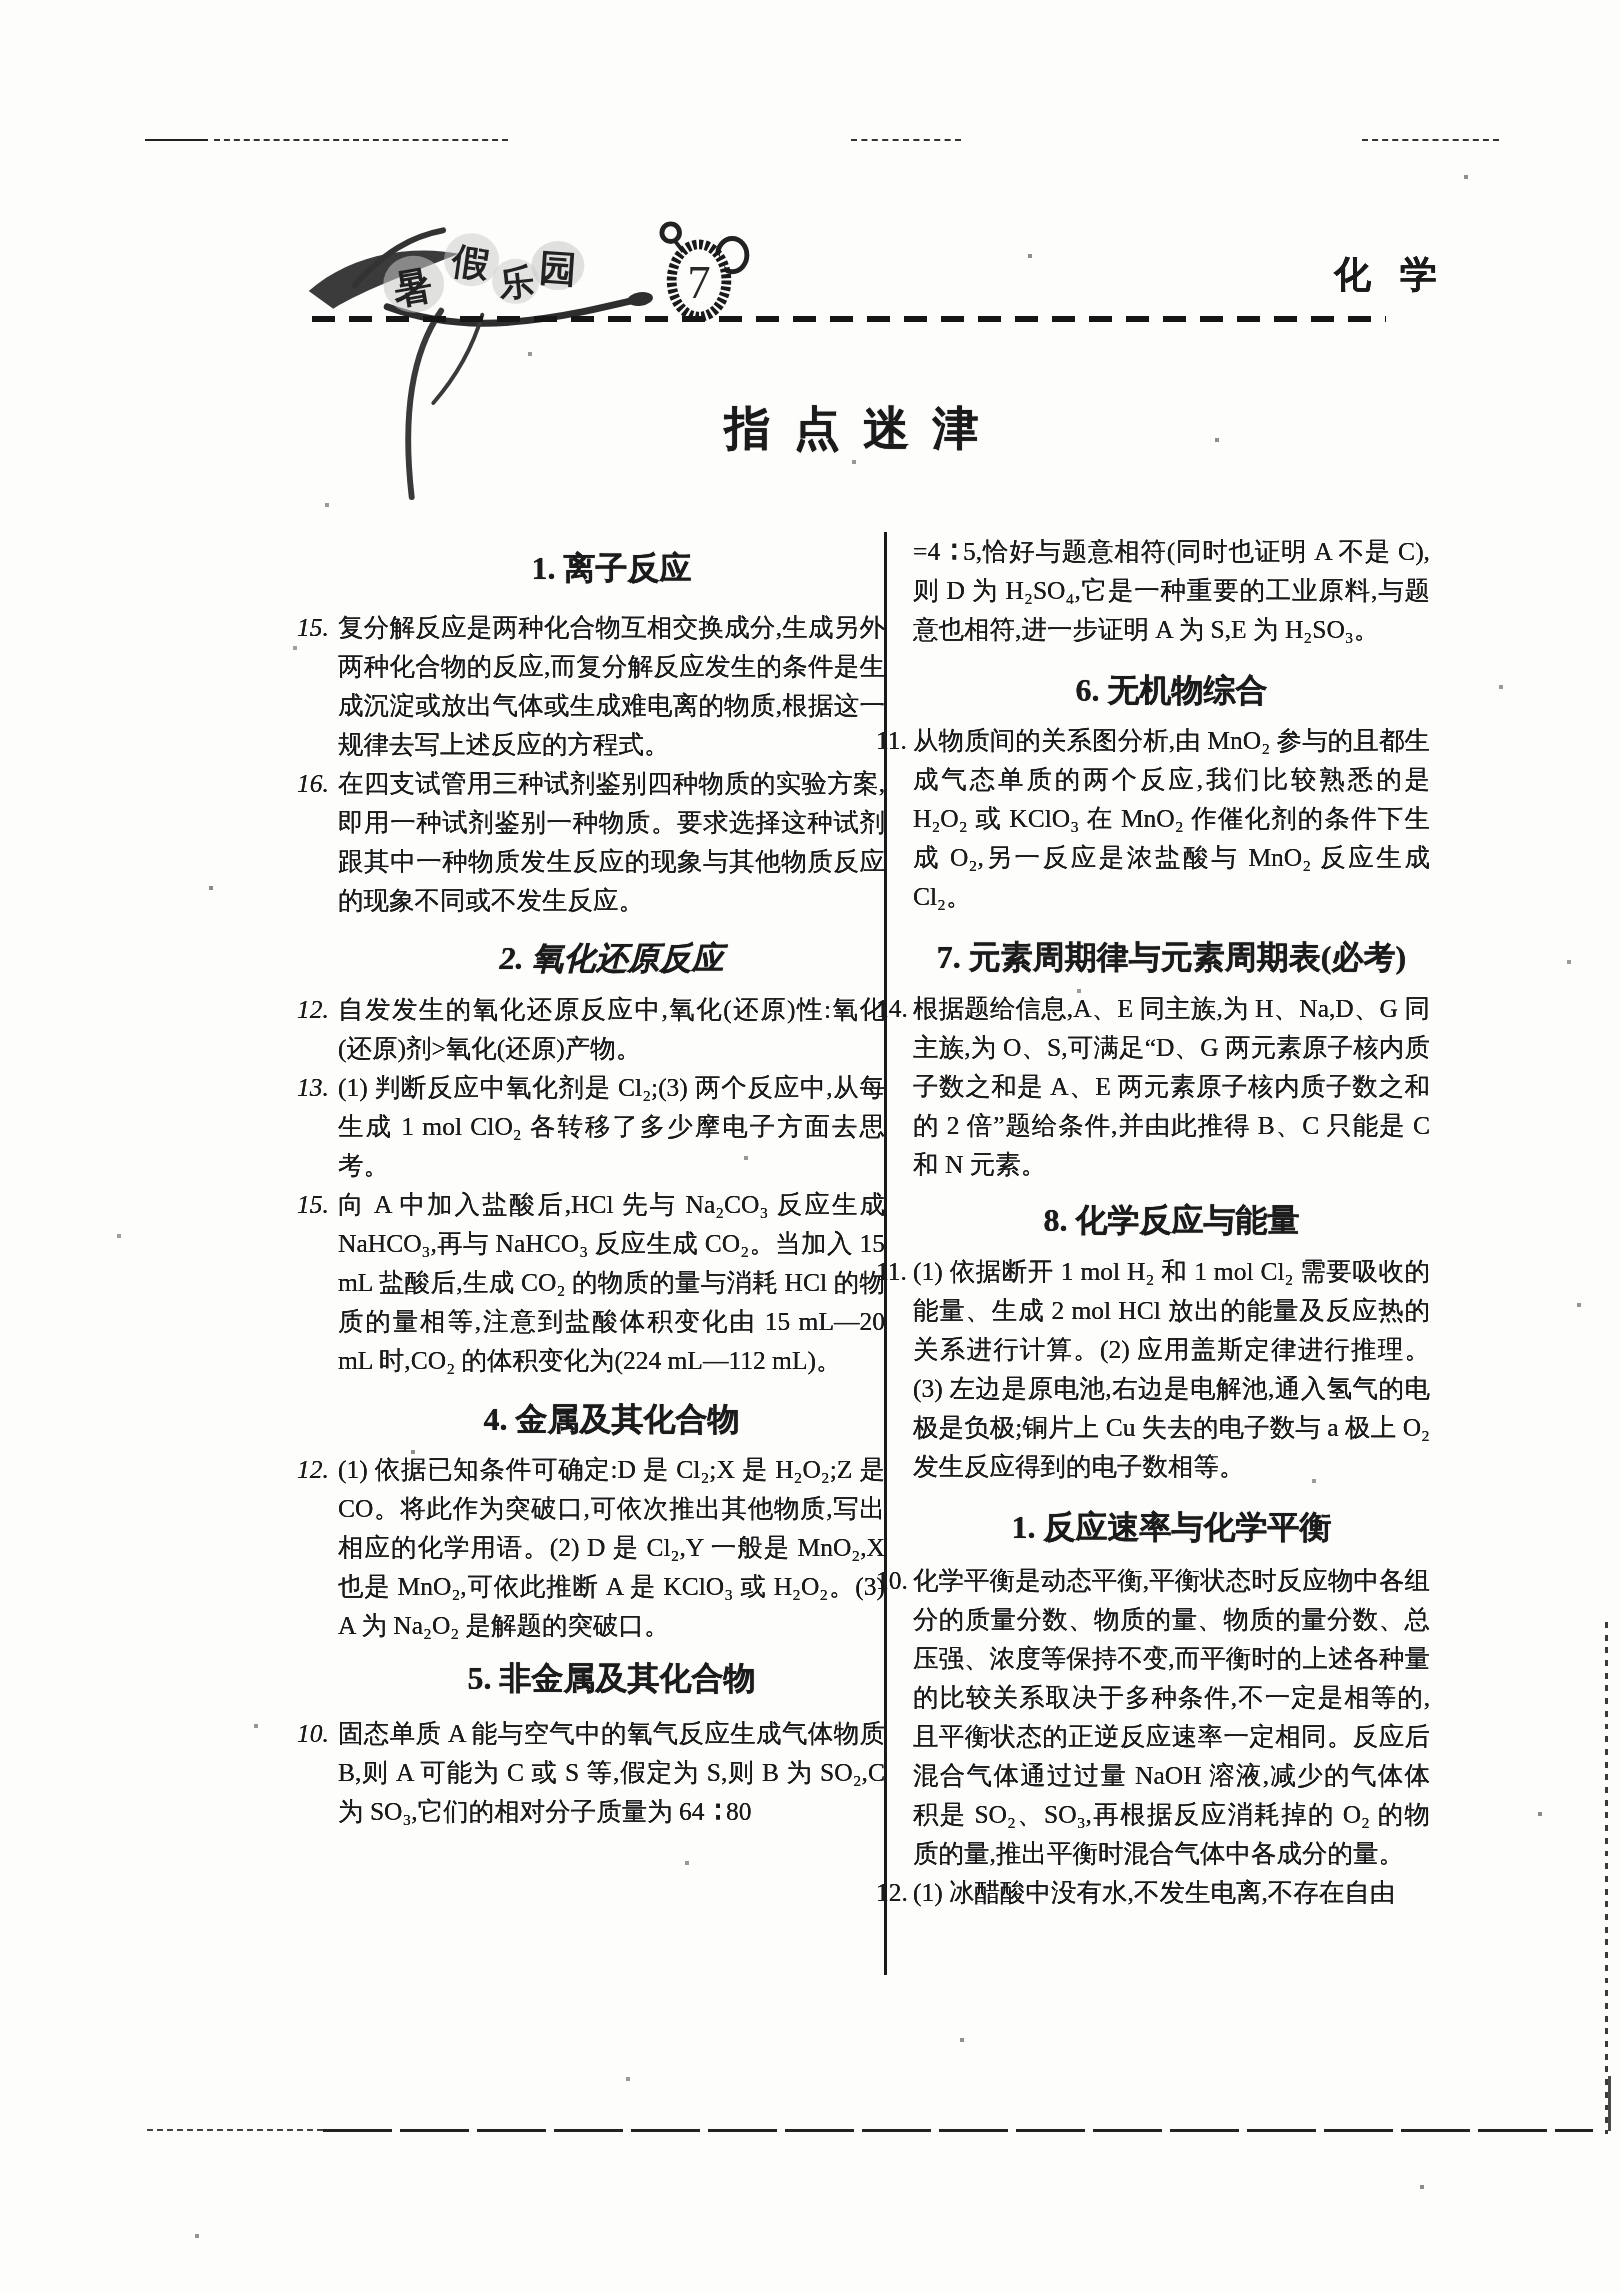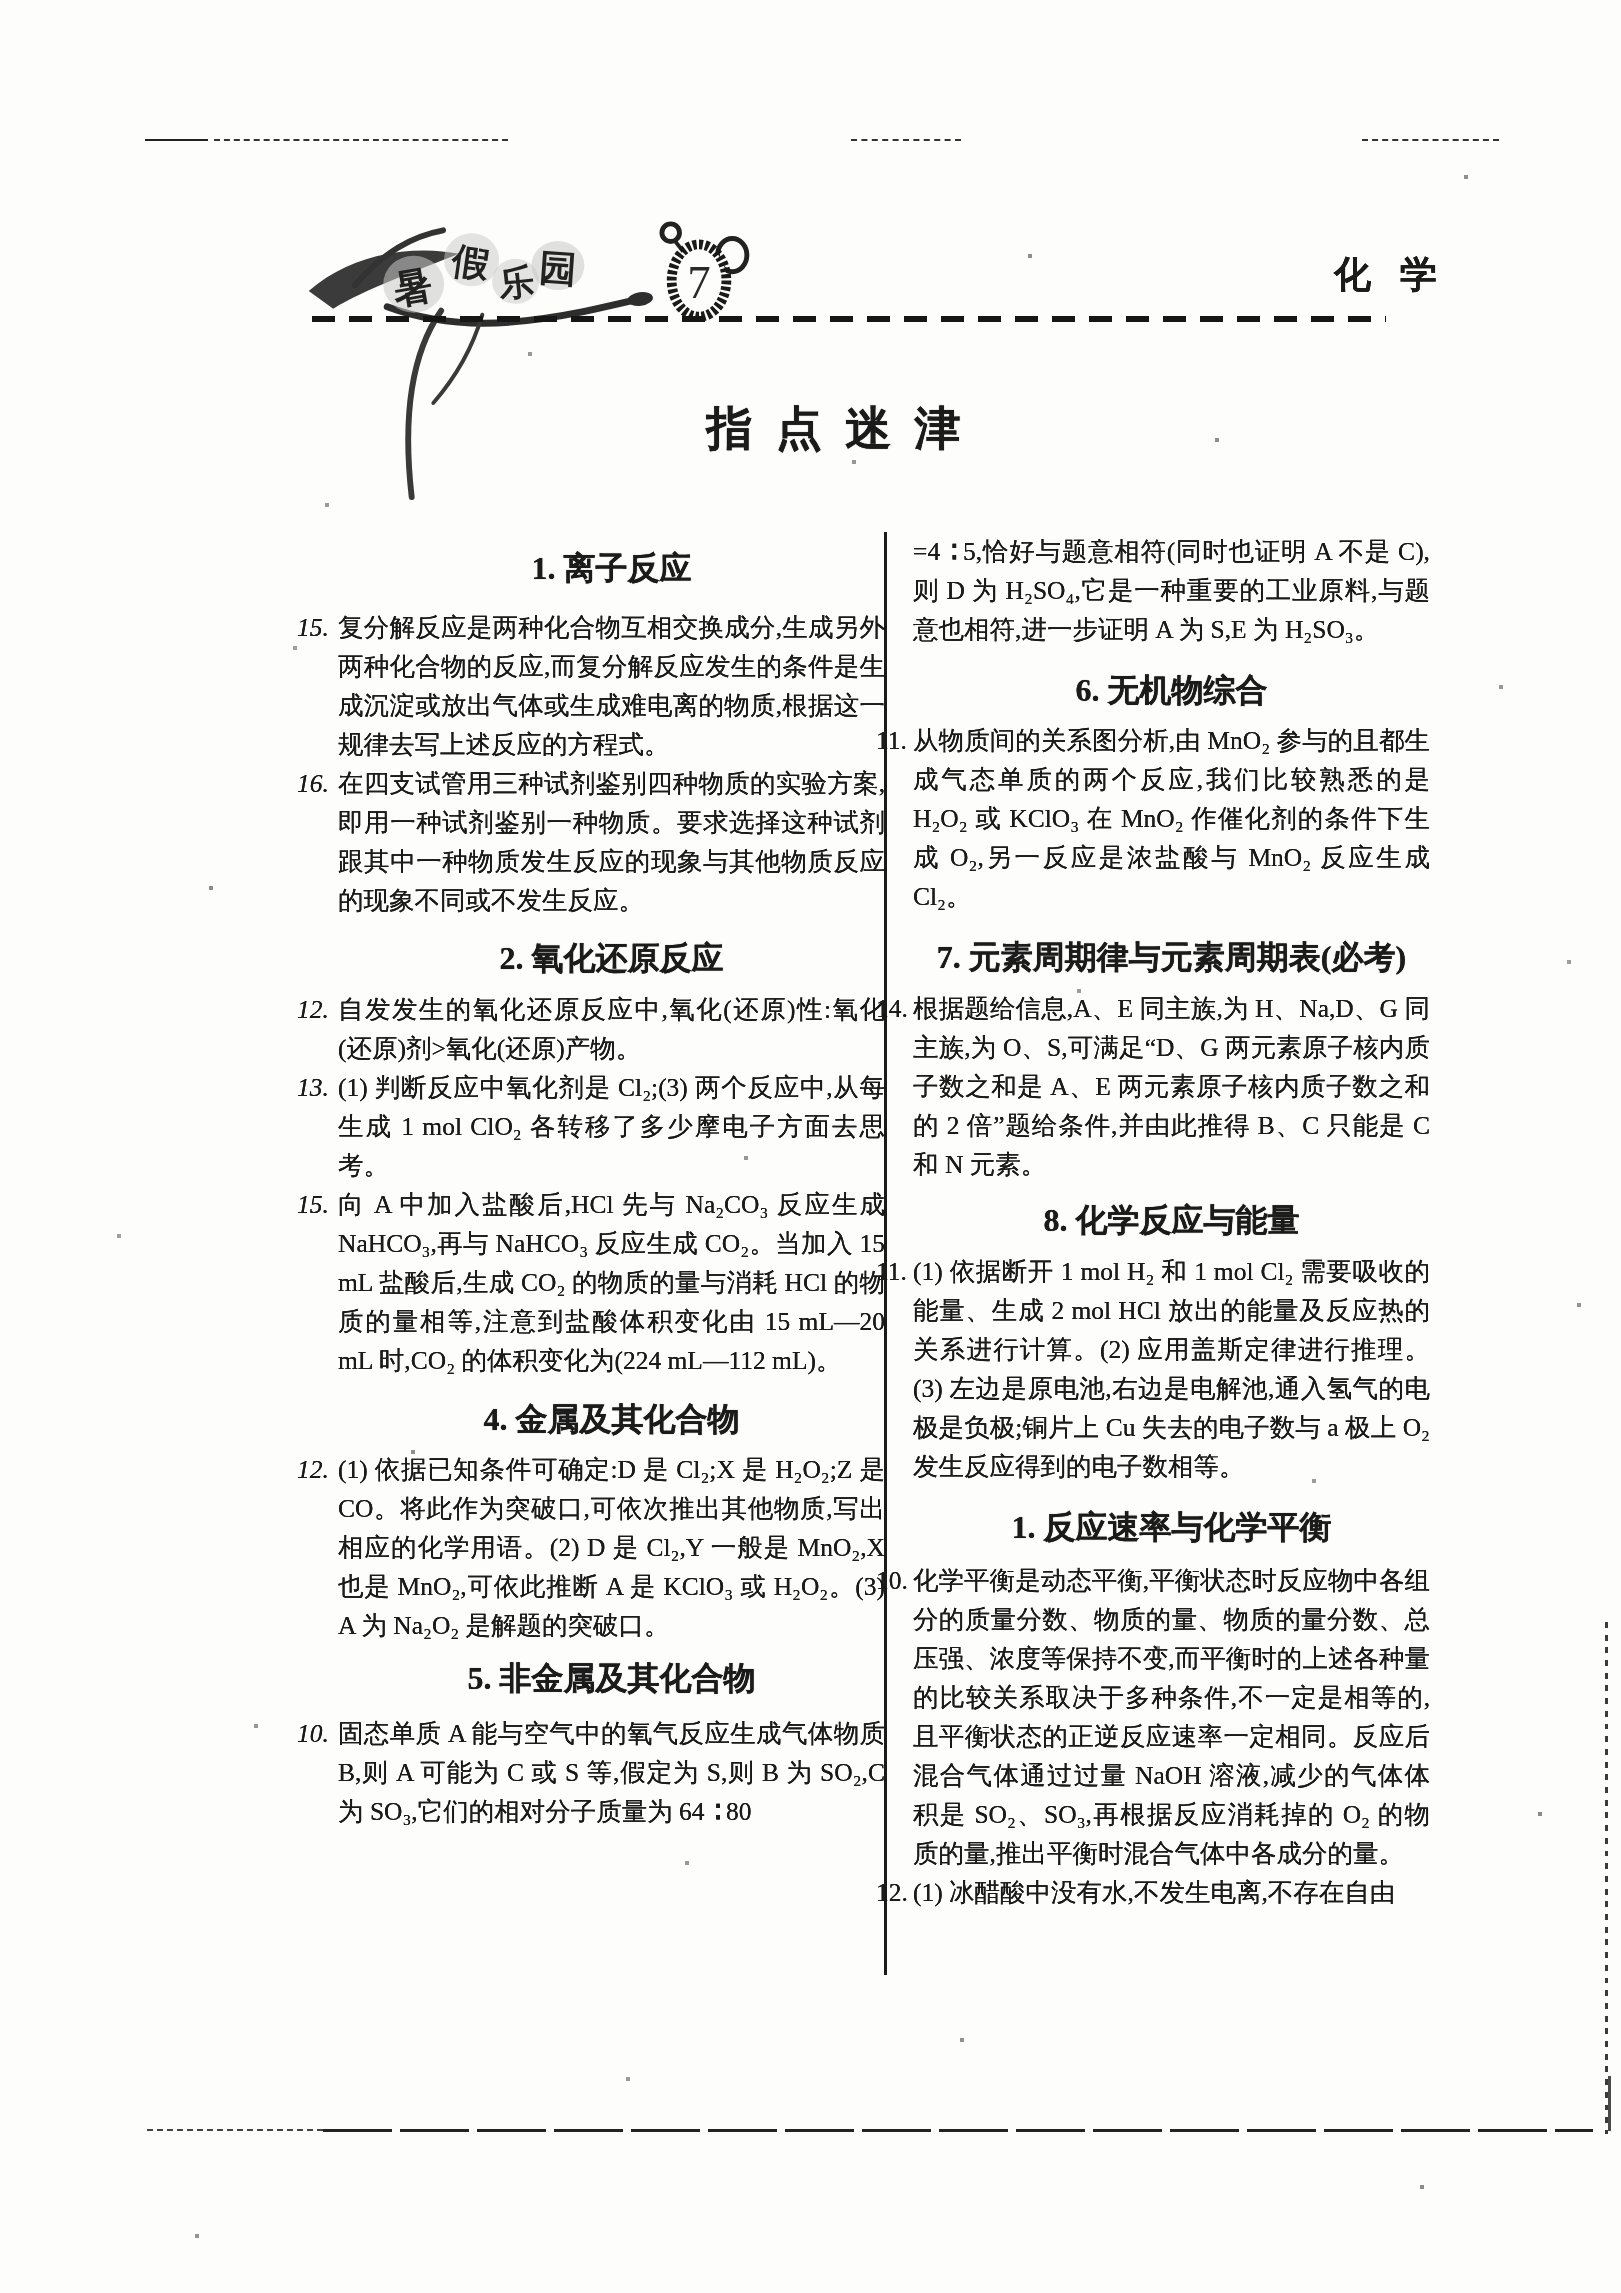--- a/index.html
+++ b/index.html
@@ -47,21 +47,21 @@
   .logo-svg{position:absolute;left:294px;top:191px;width:412px;height:314px;overflow:visible;}
   .badge-svg{position:absolute;left:645px;top:218px;width:110px;height:125px;}
   .subject{
     position:absolute;left:1290px;top:250px;width:216px;
     font-size:37px;font-weight:bold;word-spacing:15.7px;letter-spacing:2px;
     text-shadow:0 0 0.6px #000;
     margin-left:44px;
   }
   
   .doc-title{
-    position:absolute;left:236px;top:398px;width:1201px;
+    position:absolute;left:254px;top:398px;width:1201px;
     text-align:center;font-size:46px;font-weight:bold;letter-spacing:5.9px;
     text-shadow:0 0 0.8px #000;
   }
   
   .col{position:absolute;font-size:25.5px;line-height:39px;}
   #leftcol{left:250px;top:547px;width:635px;}
   #rightcol{left:876px;top:532px;width:554px;}
   .sec-h{
     font-size:32px;font-weight:bold;line-height:43px;text-align:center;
     text-shadow:0 0 0.7px #000;white-space:nowrap;
@@ -69,21 +69,21 @@
   #leftcol .sec-h{padding-left:88px;}
   #rightcol .sec-h{padding-left:37px;}
   .item,.lead{position:relative;text-align:justify;text-shadow:0 0 0.5px #000;}
   #leftcol .item{padding-left:88px;}
   #rightcol .item,#rightcol .lead{padding-left:37px;}
   .num{position:absolute;top:0;}
   #leftcol .num{left:47px;font-style:italic;}
   #rightcol .num{left:0;}
   
   .hL1{margin:0 0 17.6px;}
-  .hL2{margin:17.6px 0 9.8px;}
+  .hL2{margin:17.6px 0 9.8px;font-style:italic;}
   .hL3{margin:21.6px 0 9.8px;}
   .hL4{margin:17.6px 0 9.8px;}
   .hL5{margin:11.8px 0 13.7px;}
   .hR1{margin:19.6px 0 9.8px;}
   .hR2{margin:19.6px 0 9.8px;}
   .hR3{margin:15.7px 0 9.8px;}
   .hR4{margin:19.6px 0 11.8px;}
   .hR5{margin:15.7px 0 9.8px;}
 </style>
 </head>

